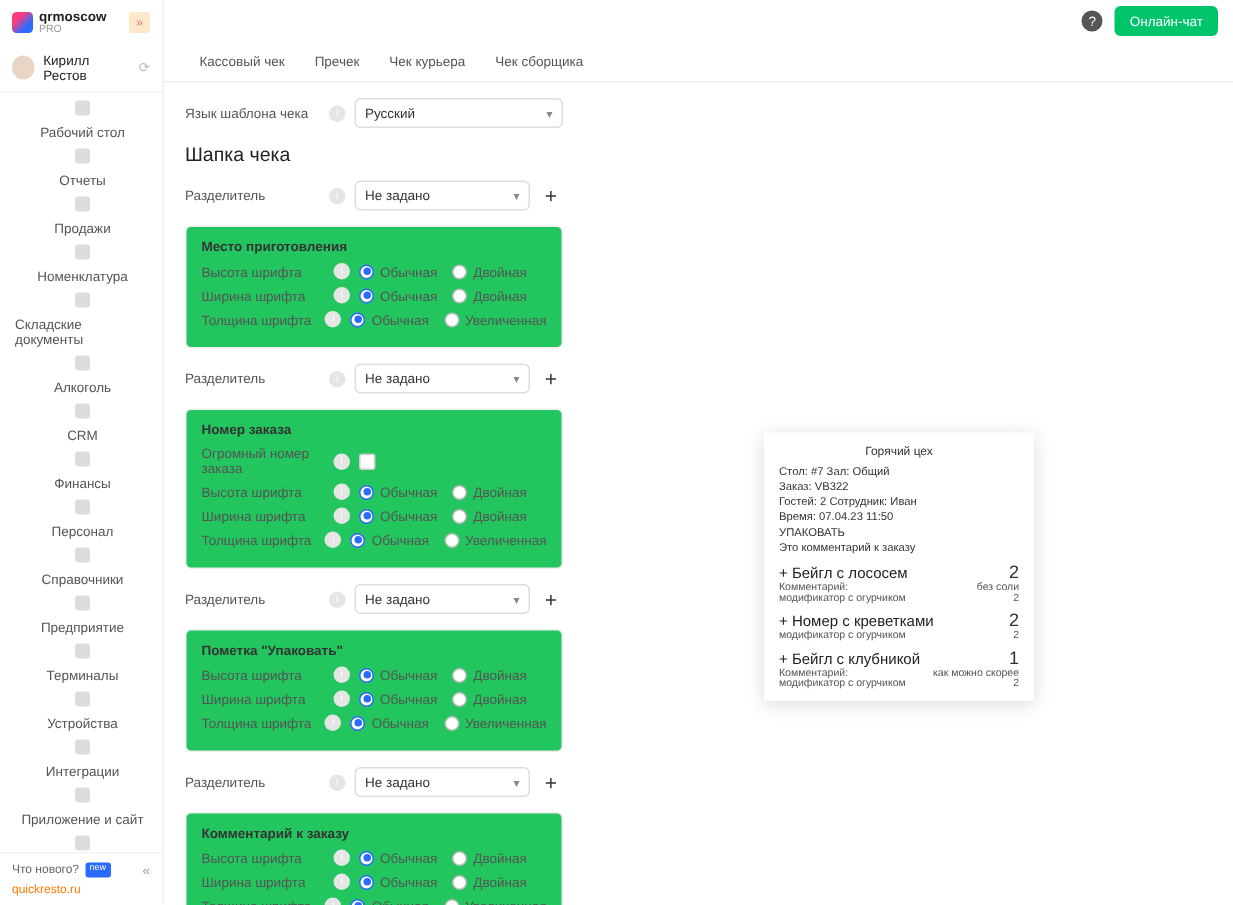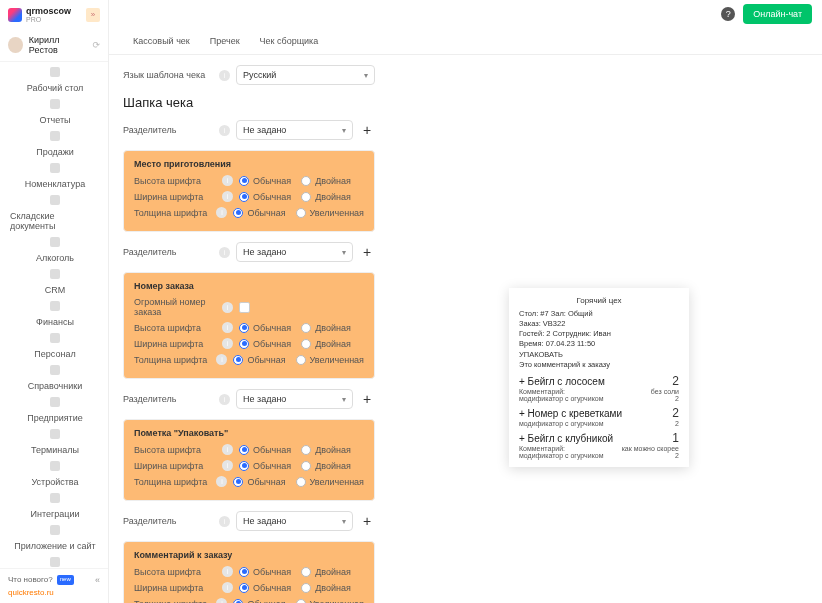--- a/index.html
+++ b/index.html
@@ -39,21 +39,21 @@
 .preview-col { flex: 1; position: relative; }
 
 .row { display: flex; align-items: center; margin-bottom: 10px; gap: 6px; }
 .row-label { width: 90px; font-size: 9px; color: #555; }
 .info-ic { width: 11px; height: 11px; border-radius: 50%; background: #e5e5e5; color: #fff; font-size: 7px; display: flex; align-items: center; justify-content: center; flex: none; }
 .select { flex: 1; border: 1px solid #ddd; border-radius: 4px; padding: 4px 6px; font-size: 9px; color: #333; display: flex; justify-content: space-between; align-items: center; background: #fff; cursor: pointer; }
 .caret { font-size: 8px; color: #888; }
 .section-title { font-size: 13px; font-weight: 500; color: #222; margin: 6px 0 10px; }
 .plus-btn { width: 16px; height: 16px; display: flex; align-items: center; justify-content: center; font-size: 14px; color: #333; cursor: pointer; }
 
-.group { border: 1px solid #eee; border-radius: 4px; padding: 8px 10px; margin-bottom: 10px; background: #fdba74; }
+.group { border: 1px solid #eee; border-radius: 4px; padding: 8px 10px; margin-bottom: 10px; background: #22c55e; }
 .group-title { font-size: 9px; font-weight: 600; color: #333; margin-bottom: 6px; }
 .g-row { display: flex; align-items: center; margin-bottom: 5px; gap: 6px; }
 .g-label { width: 82px; font-size: 9px; color: #555; }
 .radio-set { display: flex; gap: 10px; }
 .radio { display: flex; align-items: flex-end; gap: 4px; font-size: 9px; color: #555; }
 .rdot { width: 10px; height: 10px; border: 1px solid #bbb; border-radius: 50%; display: flex; align-items: center; justify-content: center; background: #fff; }
 .rdot.on { border-color: #2a6bff; }
 .rdot.on::after { content: ""; width: 5px; height: 5px; background: #2a6bff; border-radius: 50%; }
 .chk { width: 11px; height: 11px; border: 1px solid #ccc; border-radius: 2px; background: #fff; }
 
@@ -164,20 +164,21 @@
   </aside>
 
   <main class="main">
     <div class="topbar">
       <div class="help-ic">?</div>
       <button class="chat-btn">Онлайн-чат</button>
     </div>
     <div class="tabs">
       <div class="tab">Кассовый чек</div>
       <div class="tab">Пречек</div>
+      <div class="tab">Чек курьера</div>
       <div class="tab">Чек сборщика</div>
     </div>
 
     <div class="content">
       <div class="form-col">
 
         <div class="row">
           <div class="row-label">Язык шаблона чека</div>
           <div class="info-ic">i</div>
           <div class="select">

